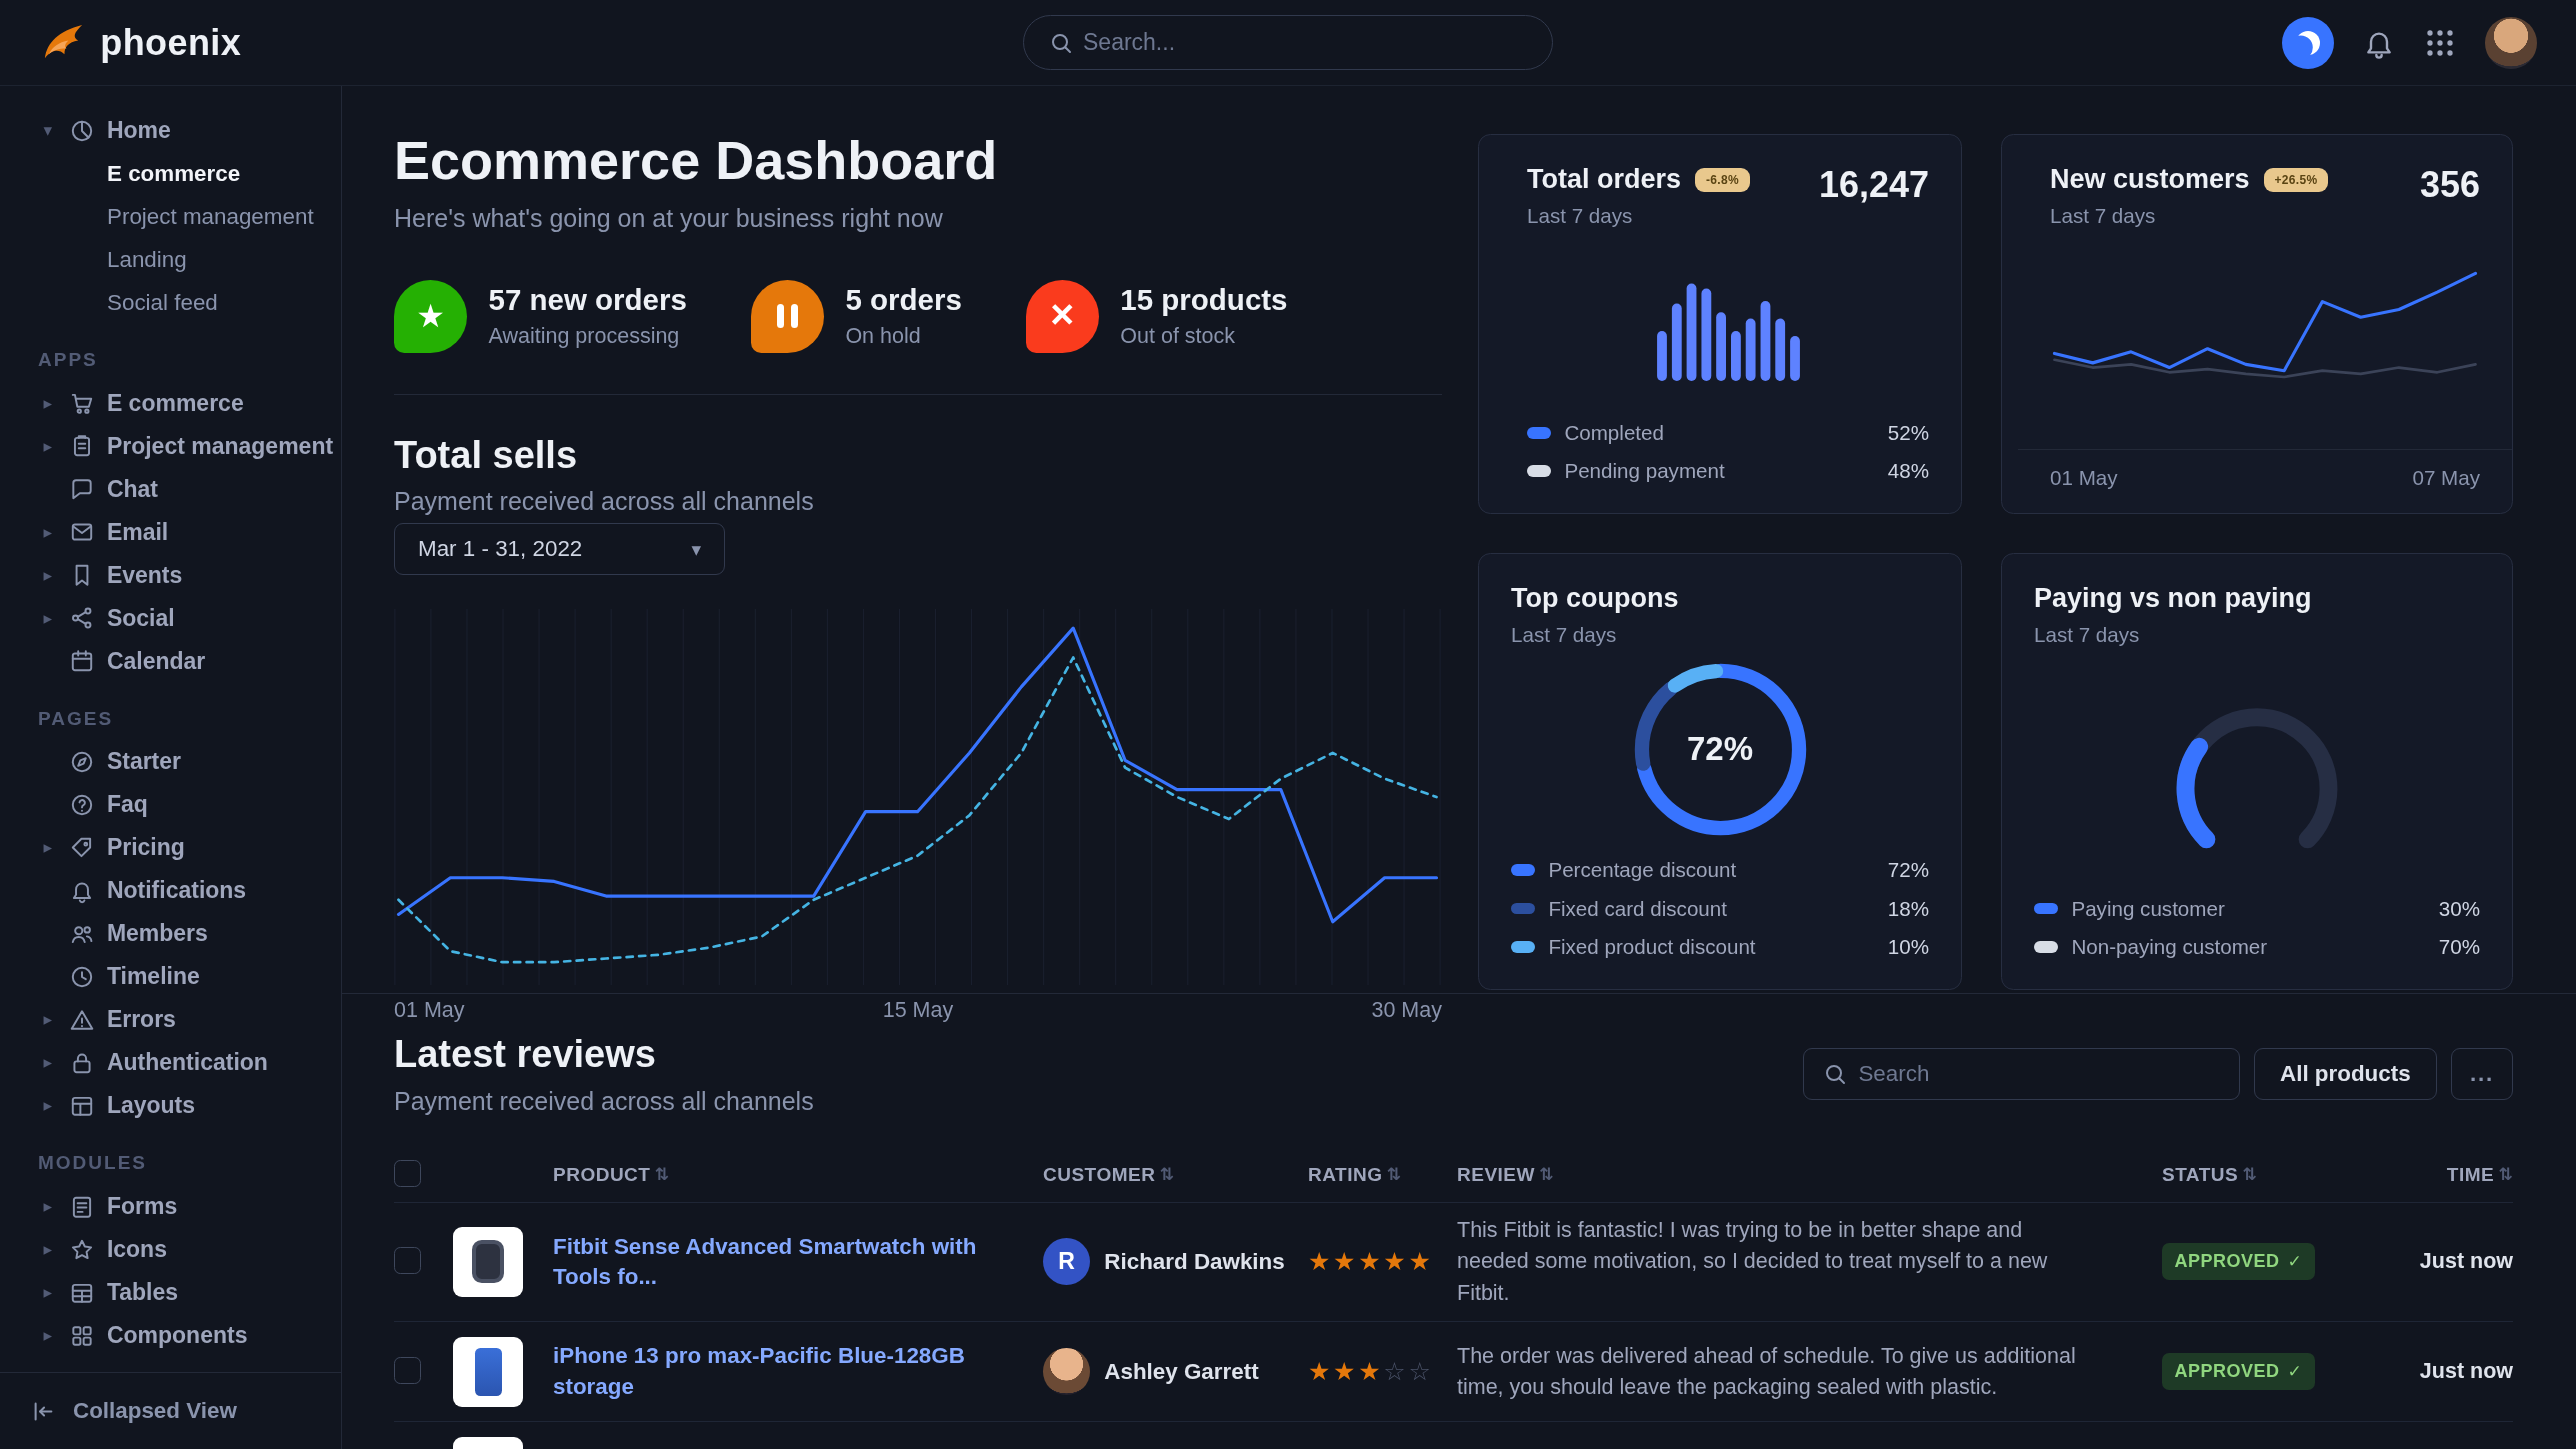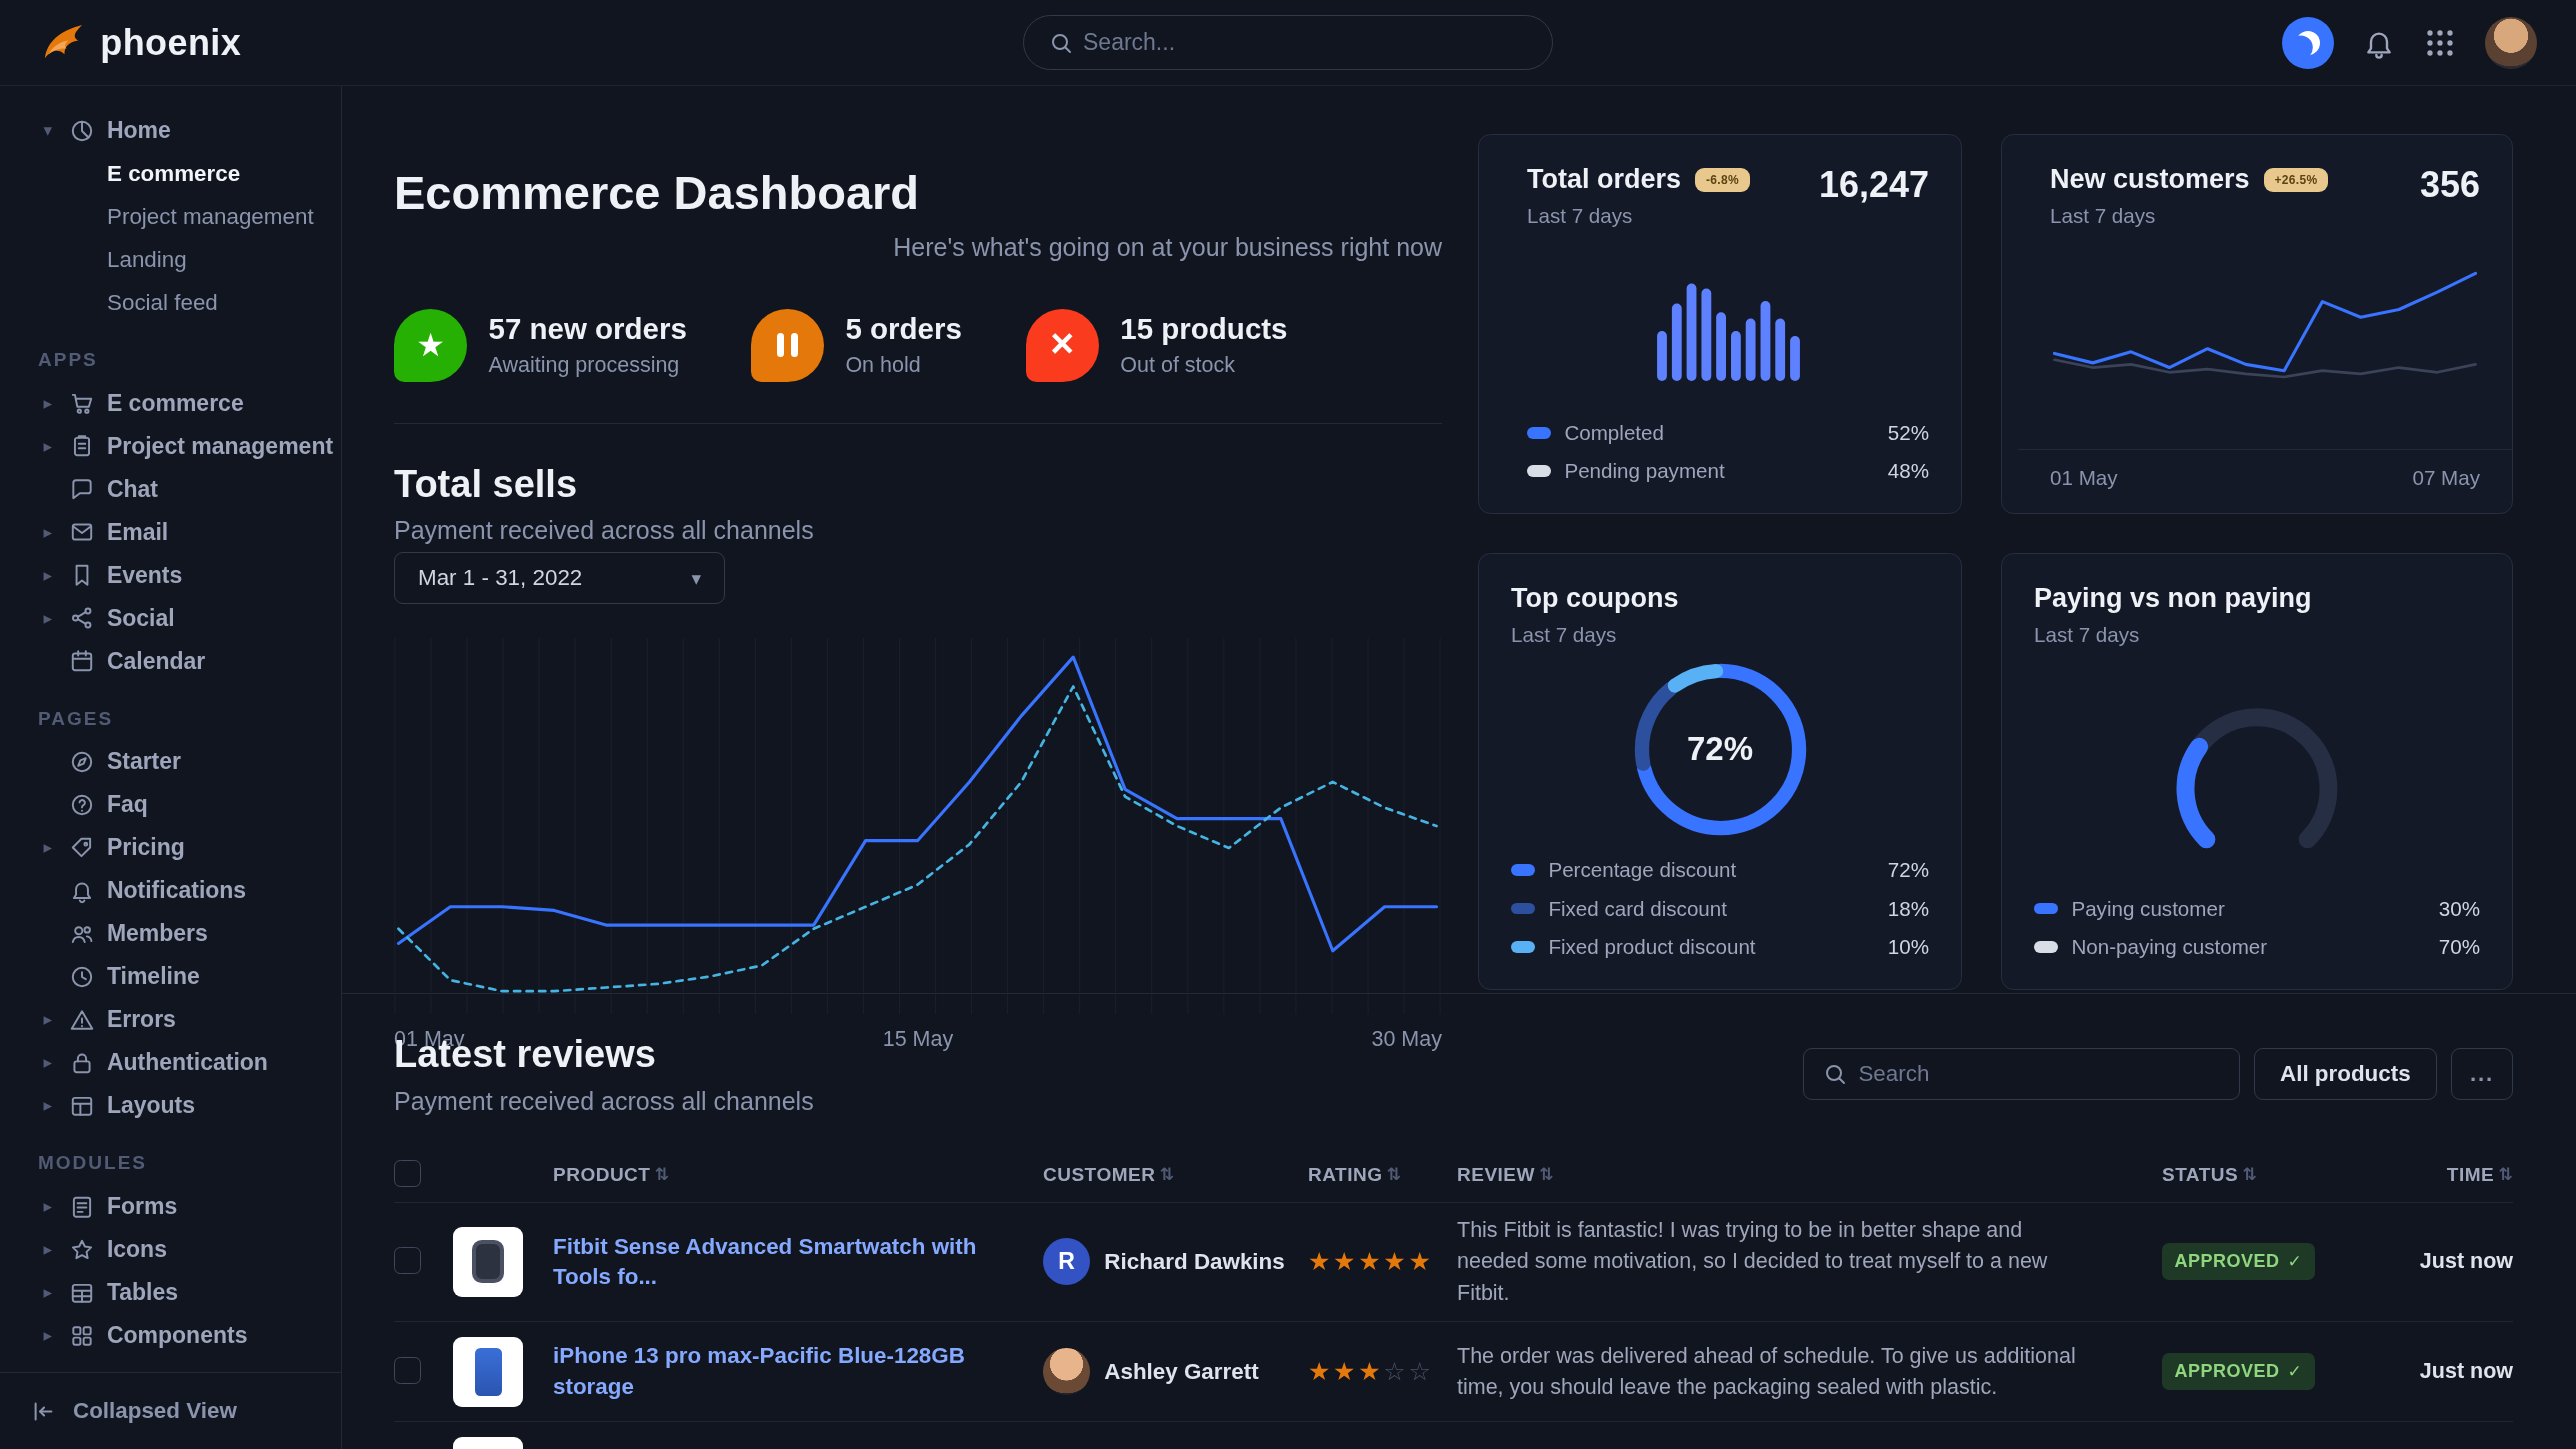--- a/index.html
+++ b/index.html
@@ -38,22 +38,22 @@
   .nav-child{display:block;height:43px;line-height:43px;padding-left:69px;font-size:22.4px;color:#8a94ad;cursor:pointer;white-space:nowrap;}
   .nav-child.active{color:#f2f4f9;font-weight:700;}
   .nav-section-title{font-size:19px;font-weight:700;letter-spacing:2px;color:#525b75;margin:25px 0 10.7px 0;}
   .sidebar-footer{position:absolute;bottom:0;left:0;right:0;height:77px;border-top:0.9px solid #232938;display:flex;align-items:center;gap:16px;padding:0 30px;color:#8a94ad;font-size:22.4px;font-weight:600;cursor:pointer;background:#11151f;}
   .sidebar-footer svg{width:27px;height:27px;}
 
   
   .main{position:absolute;top:86px;left:342px;right:0;bottom:0;}
   .top-region{display:flex;gap:36px;padding:43px 63px 0 52px;height:908px;border-bottom:0.9px solid #232938;}
   .left-col{width:1048px;flex:0 0 auto;}
-  .page-title{font-size:47px;font-weight:700;color:#eef1f6;margin-top:36px;}
-  .page-subtitle{font-size:25px;color:#8a94ad;margin-top:12.5px;text-align:right;}
+  .page-title{font-size:54px;font-weight:700;color:#eef1f6;}
+  .page-subtitle{font-size:25px;color:#8a94ad;margin-top:12.5px;}
   .stats-row{display:flex;gap:64px;margin-top:47px;padding-bottom:41px;border-bottom:0.9px solid #232938;}
   .stat{display:flex;align-items:center;gap:21.5px;}
   .stat-ic{width:73px;height:73px;border-radius:50% 50% 50% 14%;display:flex;align-items:center;justify-content:center;flex:0 0 73px;}
   .stat-ic .glyph{color:#fff;font-size:32px;line-height:1;}
   .stat-ic .glyph.x{font-size:41px;font-weight:700;margin-top:-3.6px;}
   .pause-bars{display:flex;gap:6.3px;}
   .pause-bars i{width:7.2px;height:24px;background:#fff;border-radius:3.6px;}
   .stat-value{font-size:29.5px;font-weight:700;color:#eef1f6;}
   .stat-caption{font-size:21.5px;color:#8a94ad;margin-top:6.3px;}
 

